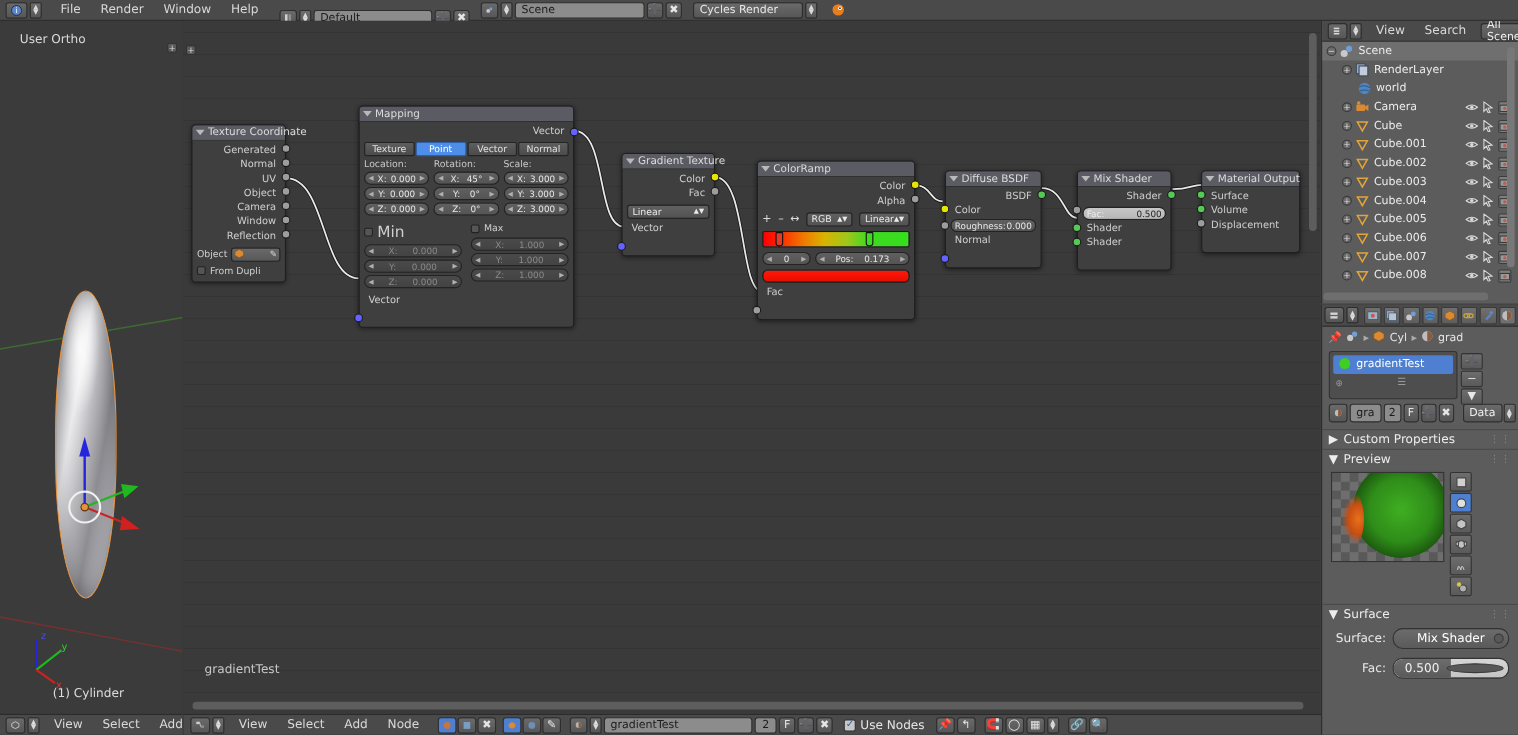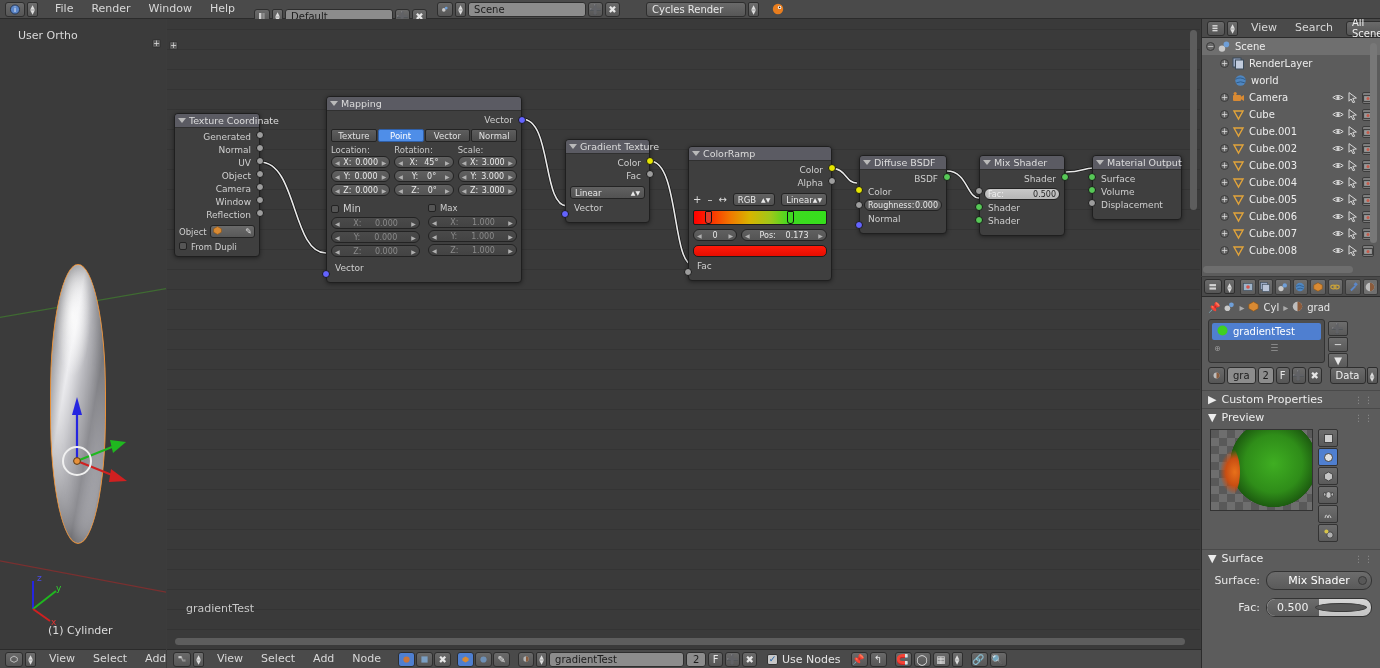--- a/index.html
+++ b/index.html
@@ -93,21 +93,21 @@
     border-radius:4px; box-shadow:0 1px 4px rgba(0,0,0,.45);
   }
   .node-head {
     height:14px; background:#5b5b63; border-radius:3px 3px 0 0;
     display:flex; align-items:center; padding-left:3px; gap:3px;
     border-bottom:1px solid #303030;
   }
   .node-title { font-size:9.5px; color:#dcdcdc; white-space:nowrap; }
   .tri { width:0;height:0;border-left:4px solid transparent;border-right:4px solid transparent;
          border-top:5px solid #b9b9b9; }
-  .node-body { padding:3px 4px 7px 4px; }
+  .node-body { padding:3px 4px 17px 4px; }
   .sock { position:absolute; width:8px; height:8px; border-radius:50%; border:1px solid #1a1a1a; }
   .sock.yellow { background:#e6e600; }
   .sock.grey   { background:#9d9d9d; }
   .sock.blue   { background:#6363ff; }
   .sock.green  { background:#56c856; }
   .row-out { text-align:right; font-size:9px; color:#cfcfcf; line-height:13px; padding-right:4px; }
   .row-in  { text-align:left;  font-size:9px; color:#cfcfcf; line-height:13px; padding-left:4px; }
 
   .tabs { display:flex; gap:1px; margin:2px 0 3px 0; }
   .tab {
@@ -274,21 +274,21 @@
           </svg>
       </div>
       <div class="spin">
           <span>▲</span>
           <span>▼</span>
         </div>
       <div class="field" style="width:118px;">Scene</div>
       <div class="hdr-btn" style="width:15px;">➕</div>
       <div class="hdr-btn" style="width:15px;">✖</div>
     </div>
-    <div style="display:flex;align-items:center;margin-left:26px;gap:2px;">
+    <div style="display:flex;align-items:center;margin-left:10px;gap:2px;">
       <div class="field" style="width:100px;background:linear-gradient(#6a6a6a,#565656);color:#e8e8e8;">Cycles Render</div>
       <div class="spin">
           <span>▲</span>
           <span>▼</span>
         </div>
     </div>
     <div style="margin-left:12px;">
       <svg width="14" height="14" viewBox="0 0 14 14">
           <circle cx="7" cy="8" r="5.2" fill="#e87d1e"></circle>
           <circle cx="8.6" cy="6.4" r="1.7" fill="#fff"></circle>
@@ -491,21 +491,21 @@
                 <span class="nf-val">3.000</span>
                 <span class="arr">▶</span>
               </div>
           </div>
         </div>
 
         <div style="display:flex;gap:8px;margin-top:5px;">
           <div style="flex:1;">
             <div style="display:flex;align-items:center;gap:4px;margin-bottom:3px;">
               <span class="chk"></span>
-              <span style="font-size:10px;color:#cfcfcf;">Min</span>
+              <span style="font-size:14px;color:#cfcfcf;">Min</span>
             </div>
             <div class="numfield dim">
                 <span class="arr">◀</span>
                 <span class="nf-name">X:</span>
                 <span class="nf-val">0.000</span>
                 <span class="arr">▶</span>
               </div>
             <div class="numfield dim">
                 <span class="arr">◀</span>
                 <span class="nf-name">Y:</span>

